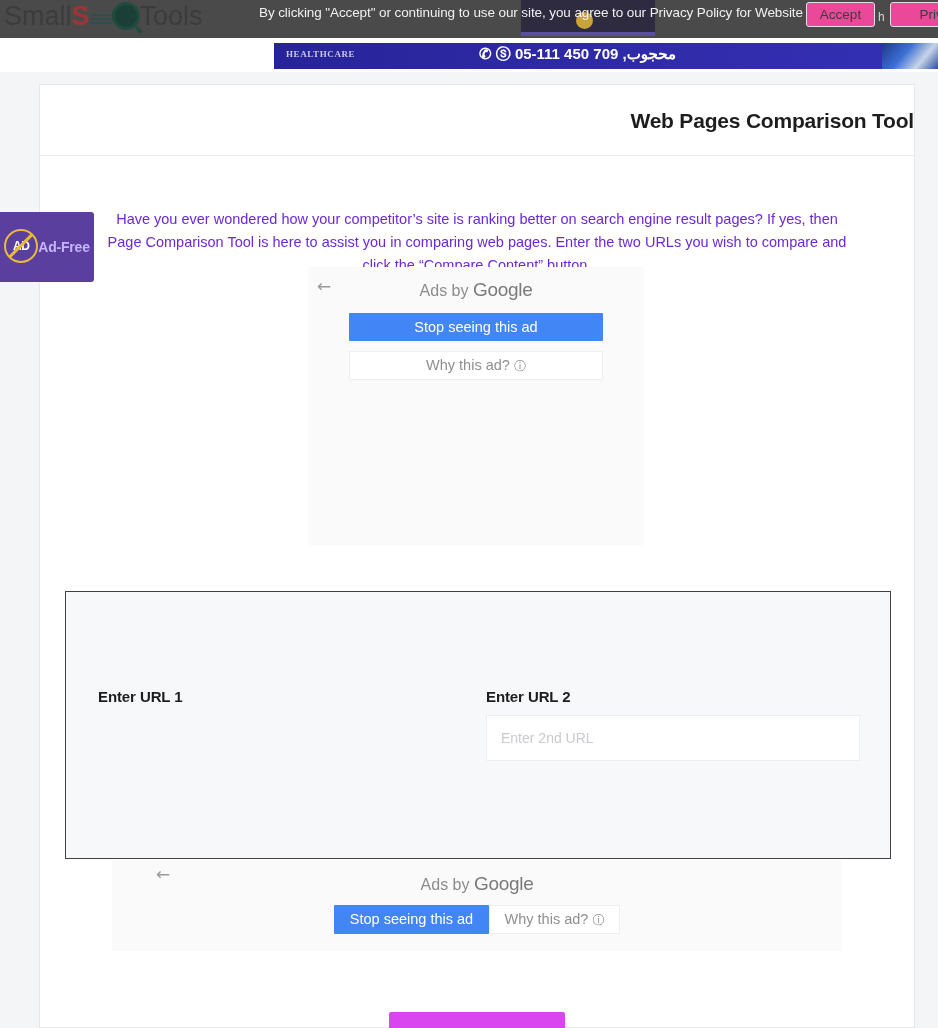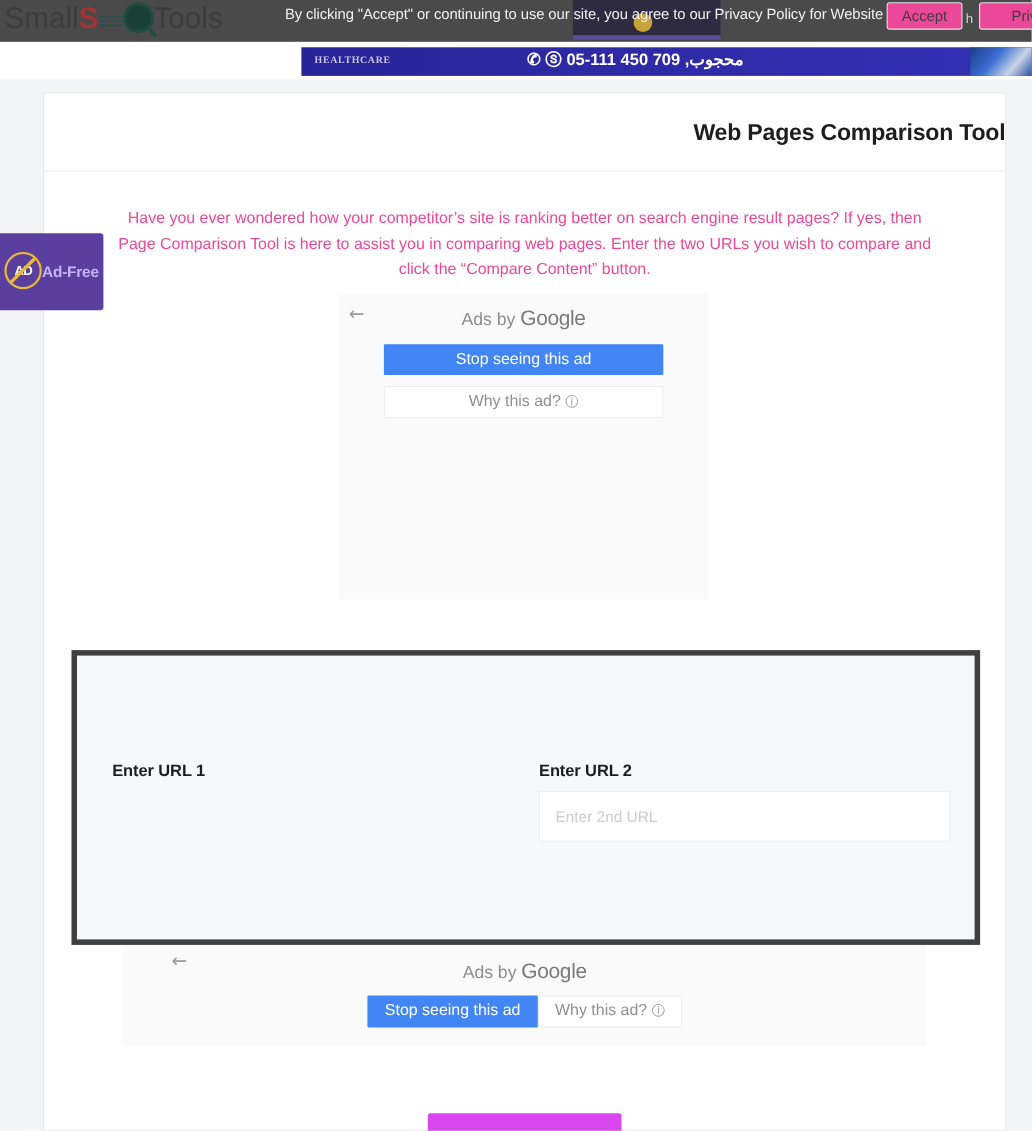--- a/index.html
+++ b/index.html
@@ -230,26 +230,26 @@
     color: #1d1d1d;
     padding: 24px 0 22px;
     letter-spacing: -0.2px;
   }
   .title-divider {
     height: 1px;
     background: #ebebeb;
     width: 100%;
   }
   .intro-text {
-    margin: 32px auto 0;
+    margin: 52px auto 0;
     width: 740px;
     text-align: center;
     font-size: 14.5px;
     line-height: 23px;
-    color: #ec4899;
+    color: #6d28d9;
   }
 
   
   .ad-block-1 {
     position: absolute;
     left: 268px; top: 182px;
     width: 336px; height: 278px;
     background: #fafafa;
   }
   .ad-back-arrow {
@@ -307,21 +307,21 @@
     font-family: "DejaVu Sans", sans-serif;
     font-size: 12px;
   }
 
   
   .form-panel {
     position: absolute;
     left: 25px; top: 506px;
     width: 826px; height: 268px;
     background: #f7f8fa;
-    border: 5px solid #404040;
+    border: 1px solid #404040;
     box-sizing: border-box;
   }
   .form-fields {
     position: absolute;
     left: 32px; top: 96px;
     width: 762px;
     display: flex;
     justify-content: space-between;
   }
   .field-col { width: 374px; }

